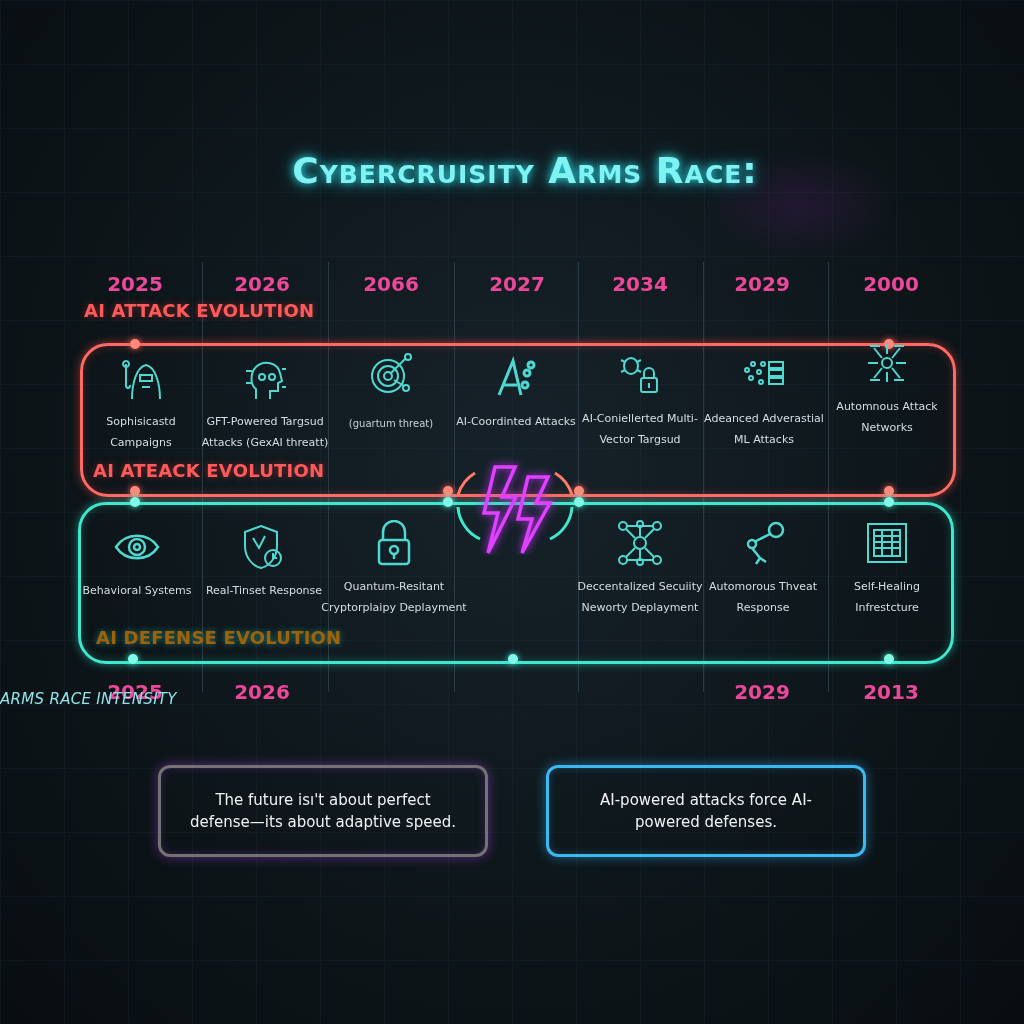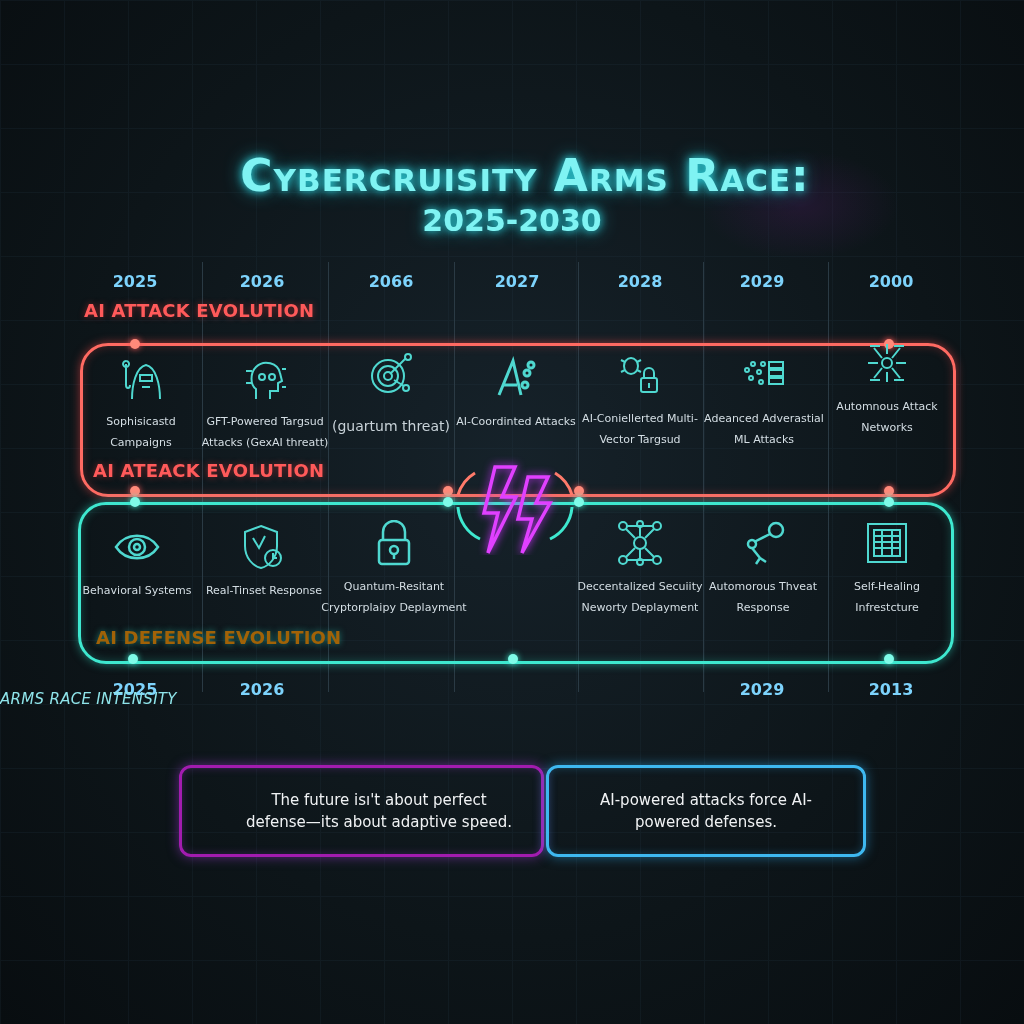--- a/index.html
+++ b/index.html
@@ -4,66 +4,65 @@
 <style>
   html,body{margin:0;padding:0;}
   body{width:1024px;height:1024px;background:#0c1418;overflow:hidden;position:relative;font-family:"DejaVu Sans",sans-serif;color:#d8e4ea;}
   .bg{position:absolute;inset:0;background:
       radial-gradient(ellipse at 50% 45%, #16222a 0%, #0d1519 60%, #080d10 100%);}
   .bg-grid{position:absolute;inset:0;opacity:.18;
       background-image:linear-gradient(#2a4050 1px,transparent 1px),linear-gradient(90deg,#2a4050 1px,transparent 1px);
       background-size:64px 64px;}
   .purple-haze{position:absolute;left:700px;top:150px;width:200px;height:110px;border-radius:50%;background:radial-gradient(#4a1a5a55,transparent 70%);}
   .title{position:absolute;top:150px;left:0;width:1024px;text-align:center;font-family:"DejaVu Sans",sans-serif;font-weight:bold;color:#7ff3f3;text-shadow:0 0 8px #2fd6e0,0 0 18px #1a8f9a;}
-  .title .l1{font-size:44px;letter-spacing:1px;font-variant:small-caps;margin-left:26px;}
+  .title .l1{font-size:36px;letter-spacing:1px;font-variant:small-caps;margin-left:26px;}
   .title .l2{font-size:30px;margin-top:2px;}
   .vline{position:absolute;top:262px;height:430px;width:1px;background:#2a3a44;}
-  .year{position:absolute;font-weight:bold;font-size:16px;color:#7dd3fc;width:80px;text-align:center;}
+  .year{position:absolute;font-weight:bold;font-size:20px;color:#ec4899;width:80px;text-align:center;}
   .section-label{position:absolute;font-weight:bold;font-size:18px;letter-spacing:.2px;}
   .red{color:#ff5a5a;text-shadow:0 0 6px #d8323288;}
   .teal{color:#a16207;text-shadow:0 0 6px #2fd6c088;}
   .attack-box{position:absolute;left:80px;top:343px;width:870px;height:148px;border:3px solid #ff6a62;border-radius:28px;box-shadow:0 0 10px #ff4a4a88, inset 0 0 10px #ff4a4a44;}
   .defense-box{position:absolute;left:78px;top:502px;width:870px;height:156px;border:3px solid #3ee8cf;border-radius:28px;box-shadow:0 0 10px #2fe0c888, inset 0 0 10px #2fe0c844;}
   .dot{position:absolute;width:10px;height:10px;border-radius:50%;}
   .dot.r{background:#ff8a7a;box-shadow:0 0 6px #ff5a5a;}
   .dot.t{background:#7ffbe8;box-shadow:0 0 6px #3ee8cf;}
   .item{position:absolute;width:130px;text-align:center;}
   .item .icon{width:46px;height:46px;margin:0 auto 6px;}
   .item .lbl{font-size:11px;line-height:21px;color:#d4dee4;}
-  .item .sub{font-size:14px;color:#c8d2d8;margin-top:10px;text-align:center;}
+  .item .sub{font-size:10px;color:#c8d2d8;margin-top:10px;text-align:center;}
   .center-ring{position:absolute;left:450px;top:455px;width:130px;height:100px;}
   .intensity{position:absolute;top:690px;left:0;width:1024px;text-align:left;font-size:15px;color:#8fe4ea;letter-spacing:.3px;font-style:italic;}
   .quote{position:absolute;border-radius:12px;display:flex;align-items:center;justify-content:center;text-align:center;font-size:15px;line-height:22px;color:#f0f2f4;}
-  .quote.p{left:179px;top:765px;width:324px;height:86px;border:3px solid #a21caf;box-shadow:0 0 12px #a03ed888, inset 0 0 8px #a03ed844;padding-left:35px;}
+  .quote.p{left:158px;top:765px;width:324px;height:86px;border:3px solid #737373;box-shadow:0 0 12px #a03ed888, inset 0 0 8px #a03ed844;}
   .quote.b{left:546px;top:765px;width:314px;height:86px;border:3px solid #3eb8f0;box-shadow:0 0 12px #2ea8e888, inset 0 0 8px #2ea8e844;}
 </style>
 </head>
 <body>
 
 <div class="bg"></div>
 <div class="bg-grid"></div>
 <div class="purple-haze"></div>
 
 <div class="title">
   <div class="l1">Cybercruisity Arms Race:</div>
-  <div class="l2">2025-2030</div>
 </div>
 
 <div class="vline" style="left:202px"></div>
 <div class="vline" style="left:328px"></div>
 <div class="vline" style="left:454px"></div>
 <div class="vline" style="left:578px"></div>
 <div class="vline" style="left:703px"></div>
 <div class="vline" style="left:828px"></div>
 
 <div class="year" style="left:95px;top:272px">2025</div>
 <div class="year" style="left:222px;top:272px">2026</div>
 <div class="year" style="left:351px;top:272px">2066</div>
 <div class="year" style="left:477px;top:272px">2027</div>
-<div class="year" style="left:600px;top:272px">2028</div>
+<div class="year" style="left:600px;top:272px">2034</div>
 <div class="year" style="left:722px;top:272px">2029</div>
 <div class="year" style="left:851px;top:272px">2000</div>
 
 <div class="section-label red" style="left:84px;top:300px">AI ATTACK EVOLUTION</div>
 
 <div class="attack-box"></div>
 <div class="dot r" style="left:130px;top:339px"></div>
 <div class="dot r" style="left:884px;top:339px"></div>
 <div class="dot r" style="left:130px;top:486px"></div>
 <div class="dot r" style="left:443px;top:486px"></div>

